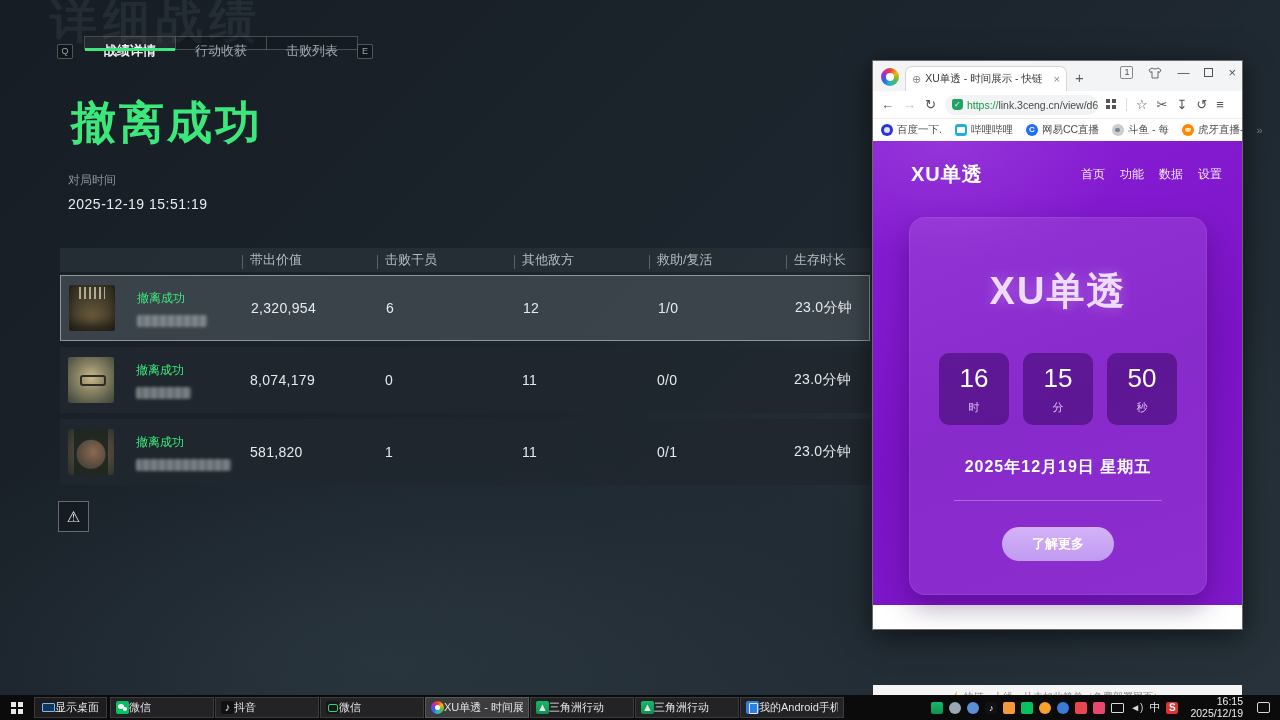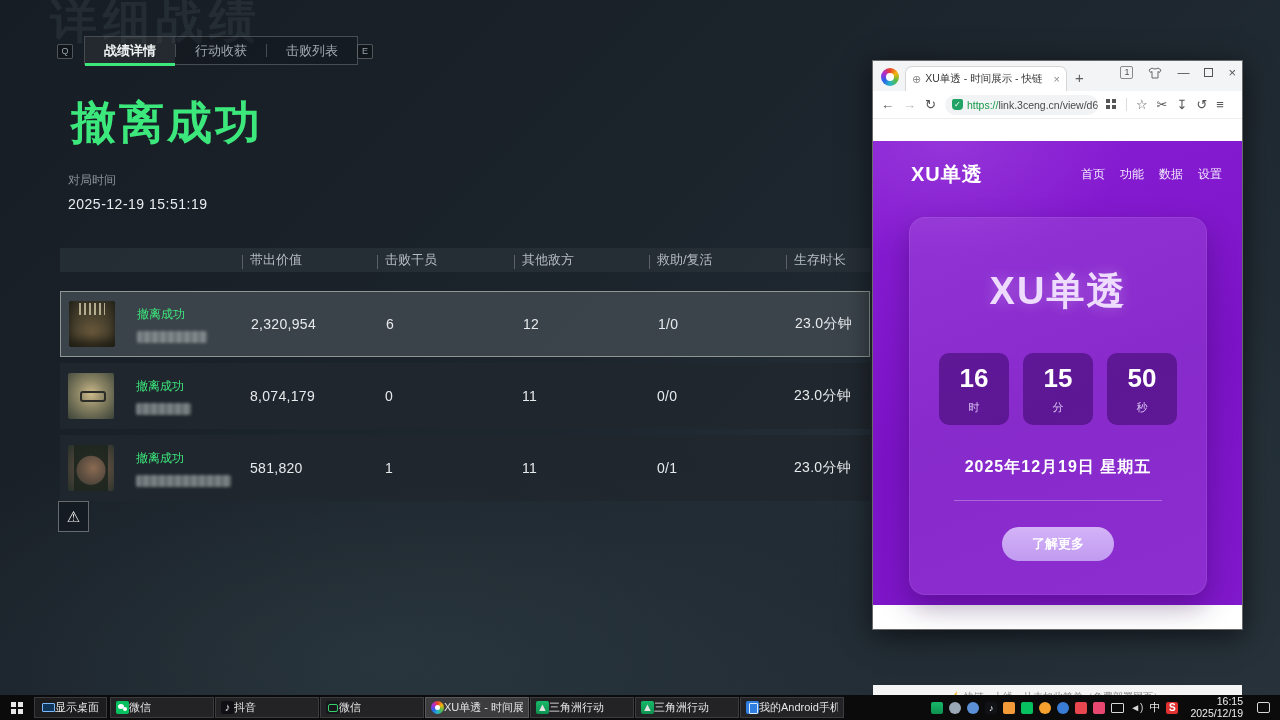--- a/index.html
+++ b/index.html
@@ -12,37 +12,37 @@
   }
 
   
   .watermark { position:absolute; left:50px; top:-10px; font-size:47px; font-weight:bold;
     color:rgba(150,175,175,0.10); letter-spacing:6px; white-space:nowrap; }
   .keycap { position:absolute; width:16px; height:15px; background:rgba(10,14,17,0.55);
     border:1px solid rgba(255,255,255,0.28); color:#9aa4aa; font-size:9px; text-align:center;
     line-height:13px; border-radius:2px; }
   #key-prev { left:57px; top:44px; }
   #key-next { left:357px; top:44px; }
-  .tabstrip { position:absolute; left:84px; top:36px; height:29px; display:flex;
+  .tabstrip { position:absolute; left:84px; top:36px; height:14px; display:flex;
     border:1px solid rgba(255,255,255,0.22); background:rgba(8,12,15,0.25); }
   .tab { position:relative; padding:0 19px; line-height:27px; font-size:13px; color:#9fa8ad; cursor:default; }
   .tab.active { background:rgba(255,255,255,0.07); color:#eef2f2; font-weight:bold; }
   .tab.active::after { content:""; position:absolute; left:0; right:0; bottom:-2px; height:3px; background:#3ce87c; }
   .tabsep { width:1px; height:13px; background:rgba(255,255,255,0.22); align-self:center; }
   .result-title { position:absolute; left:71px; top:93px; font-size:45px; font-weight:bold;
     color:#3ce87c; letter-spacing:3px; }
   .match-info { position:absolute; left:68px; top:172px; display:flex; }
   .info-block { padding-right:16px; }
   .info-block + .info-block { border-left:1px solid rgba(255,255,255,0.25); padding-left:14px; }
   .info-label { font-size:12px; color:#8b949a; margin-bottom:7px; }
   .info-value { font-size:14px; color:#e9ecee; letter-spacing:0.5px; }
 
   .score-table { position:absolute; left:60px; top:248px; width:810px; }
   .thead { display:grid; grid-template-columns:180px 135px 137px 135px 137px 86px;
-    background:rgba(40,48,55,0.85); height:24px; align-items:center; margin-bottom:19px; }
+    background:rgba(40,48,55,0.85); height:24px; align-items:center; margin-bottom:3px; }
   .thead .th { font-size:13px; color:#b4bcc1; position:relative; padding-left:10px; }
   .thead .th::before { content:""; position:absolute; left:2px; top:4px; width:1px; height:14px; background:rgba(255,255,255,0.25); }
   .trow { display:grid; grid-template-columns:180px 135px 137px 135px 137px 86px;
     height:66px; align-items:center; background:rgba(32,39,46,0.88); margin-bottom:6px; }
   .trow.selected { background:rgba(62,70,77,0.92); border:1px solid rgba(215,220,205,0.55); }
   .cell-num { font-size:14px; color:#e7eaec; padding-left:10px; letter-spacing:0.3px; }
   .player-cell { display:flex; align-items:center; padding-left:8px; }
   .avatar { width:46px; height:46px; border-radius:2px; flex:0 0 46px; position:relative; overflow:hidden; }
   .avatar-1 { background:radial-gradient(circle at 50% 70%, #6b5a3c 0%, #4a422e 45%, #2c2a20 100%);
     box-shadow:inset 0 -8px 10px rgba(0,0,0,0.5); }
@@ -120,21 +120,21 @@
   .site-nav { margin-left:auto; display:flex; gap:15px; }
   .site-nav span { font-size:12px; color:#f3e9ff; }
   .card { position:absolute; left:36px; top:76px; width:298px; height:378px;
     background:rgba(255,255,255,0.10); border-radius:16px; box-shadow:0 12px 28px rgba(40,0,70,0.35);
     border:1px solid rgba(255,255,255,0.08); }
   .card-title { text-align:center; margin-top:48px; font-size:38px; font-weight:bold; color:#eedcff;
     letter-spacing:2px; text-shadow:0 0 14px rgba(255,255,255,0.25); }
   .clockrow { display:flex; justify-content:center; gap:14px; margin-top:36px; }
   .tbox { width:70px; height:72px; background:rgba(58,8,104,0.55); border-radius:10px;
     display:flex; flex-direction:column; align-items:center; justify-content:center; }
-  .tbox-num { font-size:26px; font-weight:bold; color:#fff; }
+  .tbox-num { font-size:26px; font-weight:normal; color:#fff; }
   .tbox-label { font-size:11px; color:#dcc6f7; margin-top:6px; }
   .date-line { text-align:center; margin-top:32px; font-size:16px; font-weight:bold; color:#fff; letter-spacing:1px; }
   .card-div { width:208px; height:1px; background:rgba(255,255,255,0.28); margin:22px auto 0; }
   .cta { display:block; margin:26px auto 0; width:112px; height:34px; border:none; border-radius:17px;
     background:linear-gradient(180deg,#d4b3f8,#c09af0); color:#fff; font-size:13px; font-weight:bold;
     font-family:inherit; }
   .site-footer { position:absolute; left:0; top:544px; width:369px; height:24px; background:#f5f5f5;
     display:flex; align-items:center; justify-content:center; gap:4px; }
   .bolt { width:8px; height:12px; }
   .site-footer span { font-size:10px; color:#868686; }
@@ -295,20 +295,43 @@
       </div>
       <span class="gridic"></span>
       <span class="tbsep"></span>
       <span class="navic">☆</span>
       <span class="navic">✂</span>
       <span class="navic">↧</span>
       <span class="navic">↺</span>
       <span class="navic">≡</span>
     </div>
 
+    <div class="bookmarks">
+      <div class="bm">
+        <span class="fav fav-baidu"></span>
+        <span class="bm-label">百度一下.</span>
+      </div>
+      <div class="bm">
+        <span class="fav fav-bili"></span>
+        <span class="bm-label">哔哩哔哩</span>
+      </div>
+      <div class="bm">
+        <span class="fav fav-cc">C</span>
+        <span class="bm-label">网易CC直播</span>
+      </div>
+      <div class="bm">
+        <span class="fav fav-douyu"></span>
+        <span class="bm-label">斗鱼 - 每</span>
+      </div>
+      <div class="bm">
+        <span class="fav fav-huya"></span>
+        <span class="bm-label">虎牙直播-</span>
+      </div>
+      <span class="bm-more">»</span>
+    </div>
 
     <div class="page">
       <div class="site-header">
         <span class="site-logo">XU单透</span>
         <div class="site-nav">
           <span>首页</span>
           <span>功能</span>
           <span>数据</span>
           <span>设置</span>
         </div>

